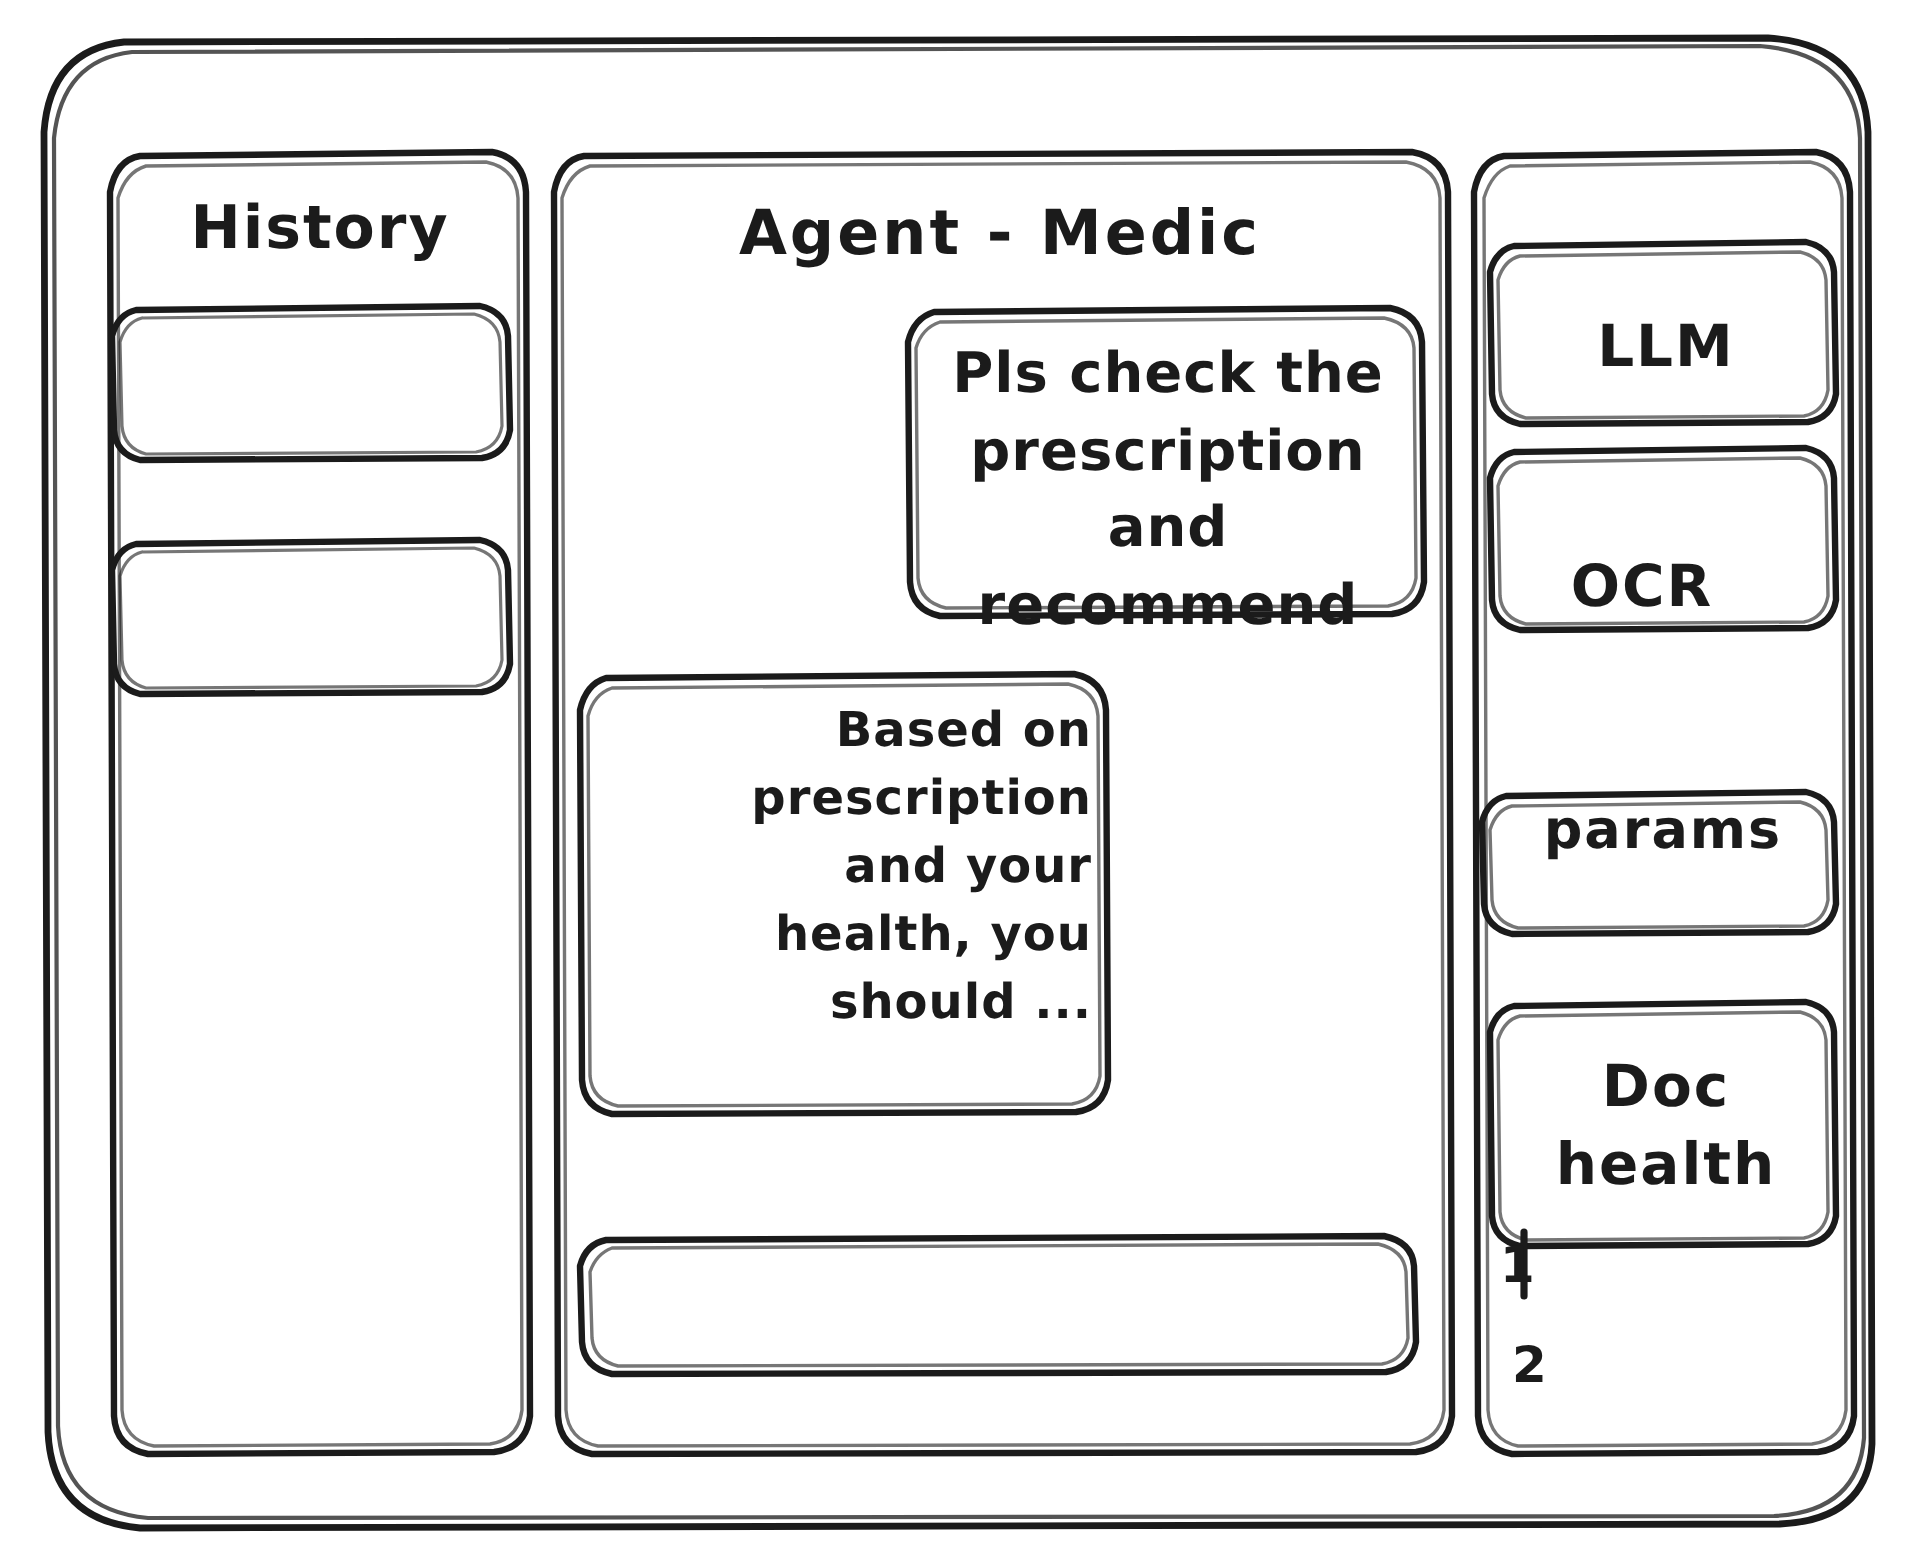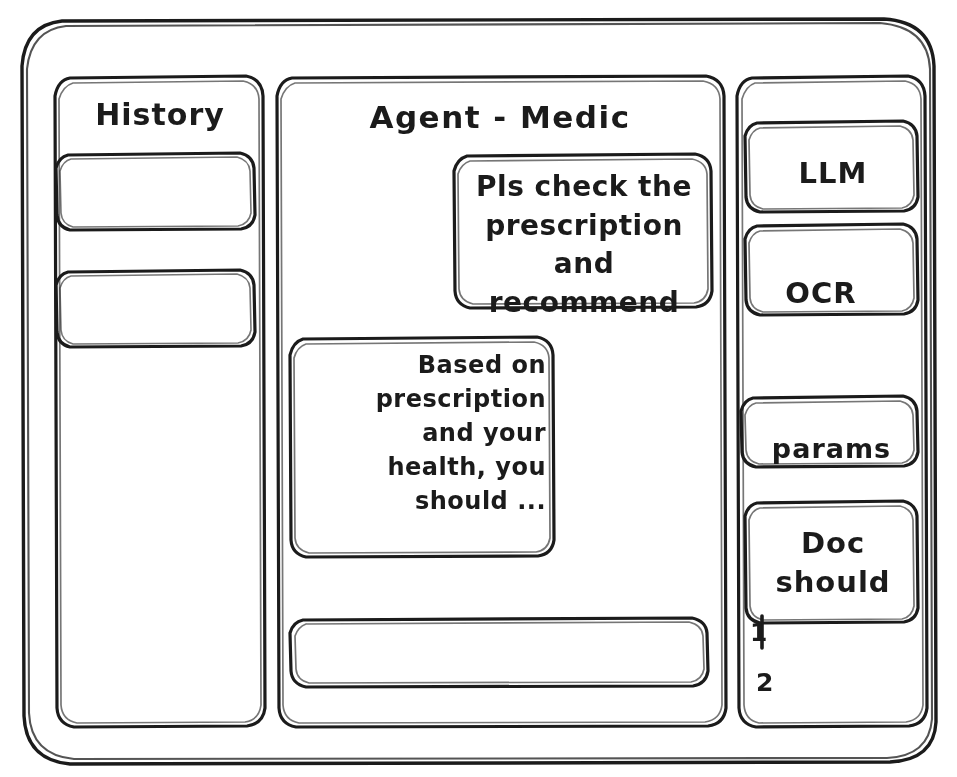--- a/index.html
+++ b/index.html
@@ -82,21 +82,21 @@
     line-height: 1.42;
     text-align: right;
   }
 
   .tool-label {
     font-size: 29px;
     letter-spacing: 1px;
   }
   .tool-llm   { left: 748px; top: 155px;  width: 170px; }
   .tool-ocr   { left: 736px; top: 254px;  width: 170px; margin-top: 21px; }
-  .tool-params{ left: 744px; top: 432px;  width: 175px; font-size: 27px; }
+  .tool-params{ left: 744px; top: 399px;  width: 175px; font-size: 27px; }
   .tool-doc   { left: 748px; top: 524px;  width: 170px; line-height: 1.35; }
 
   .src-num {
     font-size: 25px;
     text-align: left;
     font-weight: 700;
   }
   .src-1 { left: 750px; top: 617px; width: 40px; }
   .src-2 { left: 756px; top: 667px; width: 40px; }
 
@@ -174,21 +174,21 @@
 health, you
 should ...</div>
 
     <div class="hand tool-label tool-llm">LLM</div>
 
     <div class="hand tool-label tool-ocr">OCR</div>
 
     <div class="hand tool-label tool-params">params</div>
 
     <div class="hand tool-label tool-doc">Doc
-should</div>
+health</div>
 
     <div class="hand src-num src-1">1</div>
 
     <div class="hand src-num src-2">2</div>
   </div>
 
   <div class="layer">
 
     <button class="hotspot" style="left:57px;  top:154px; width:198px; height:77px;"></button>
 

